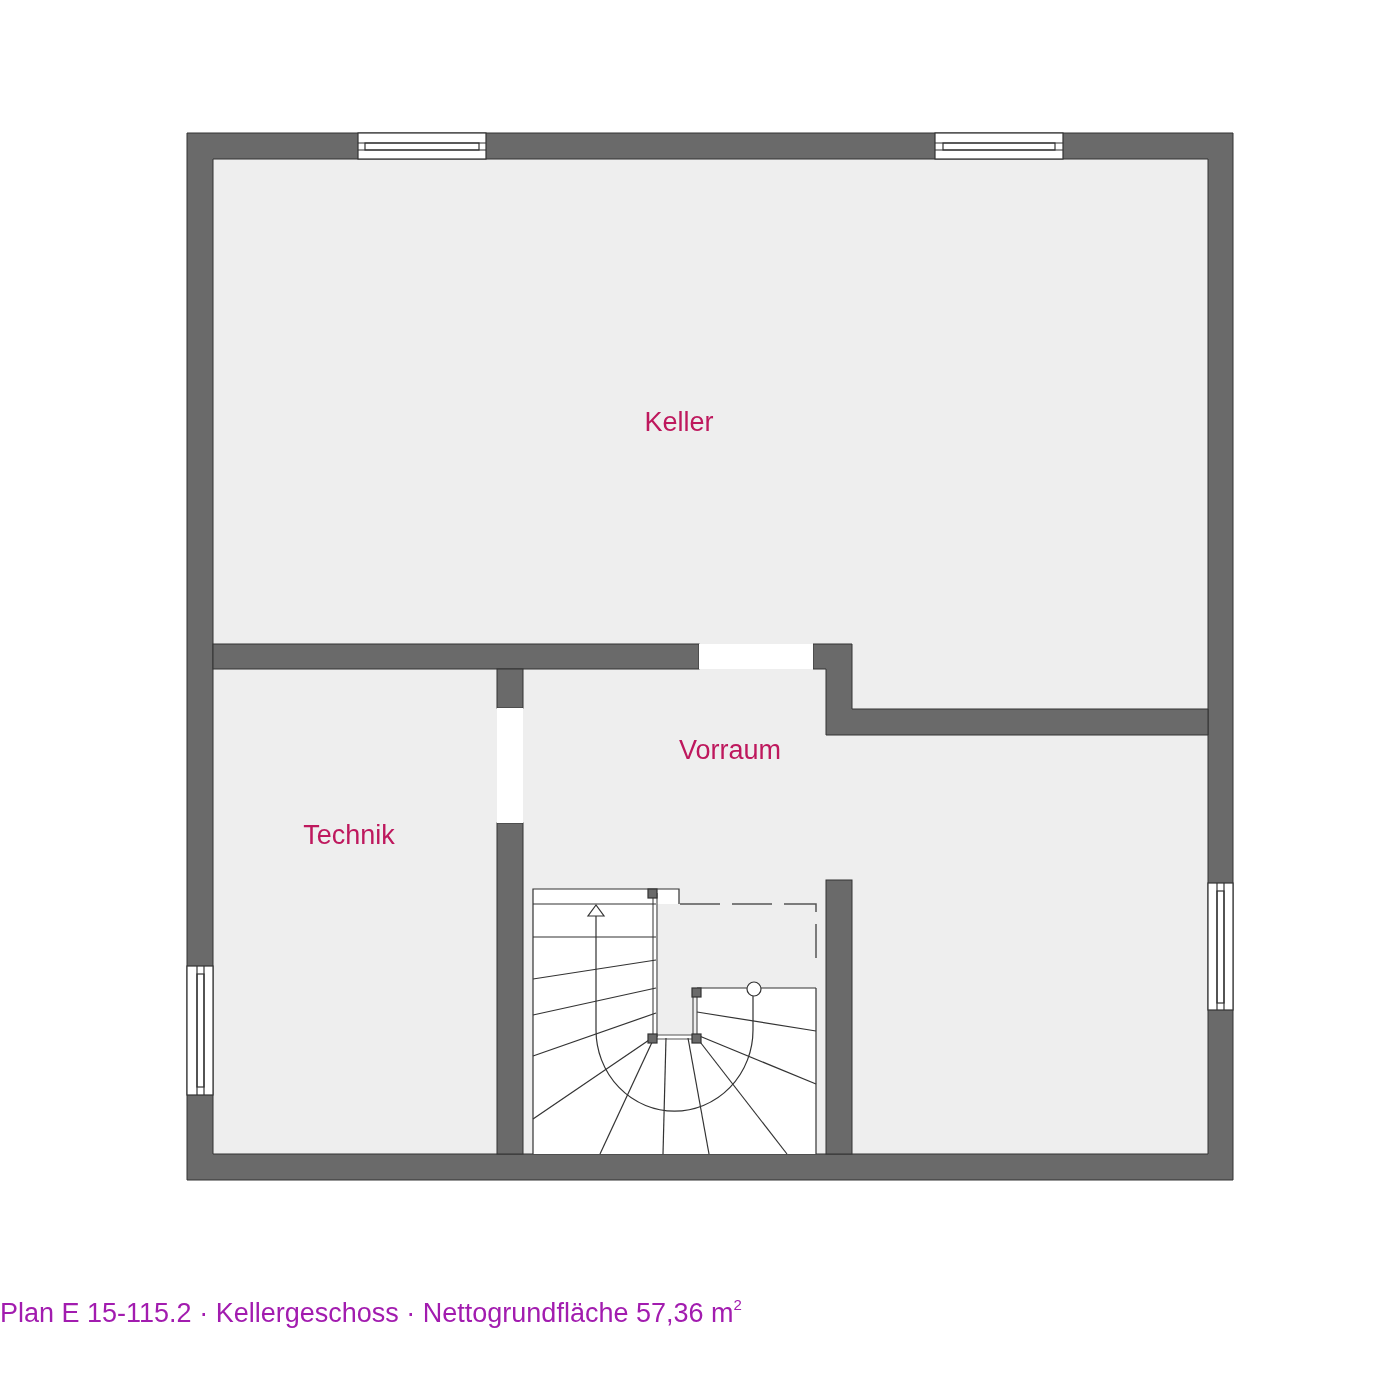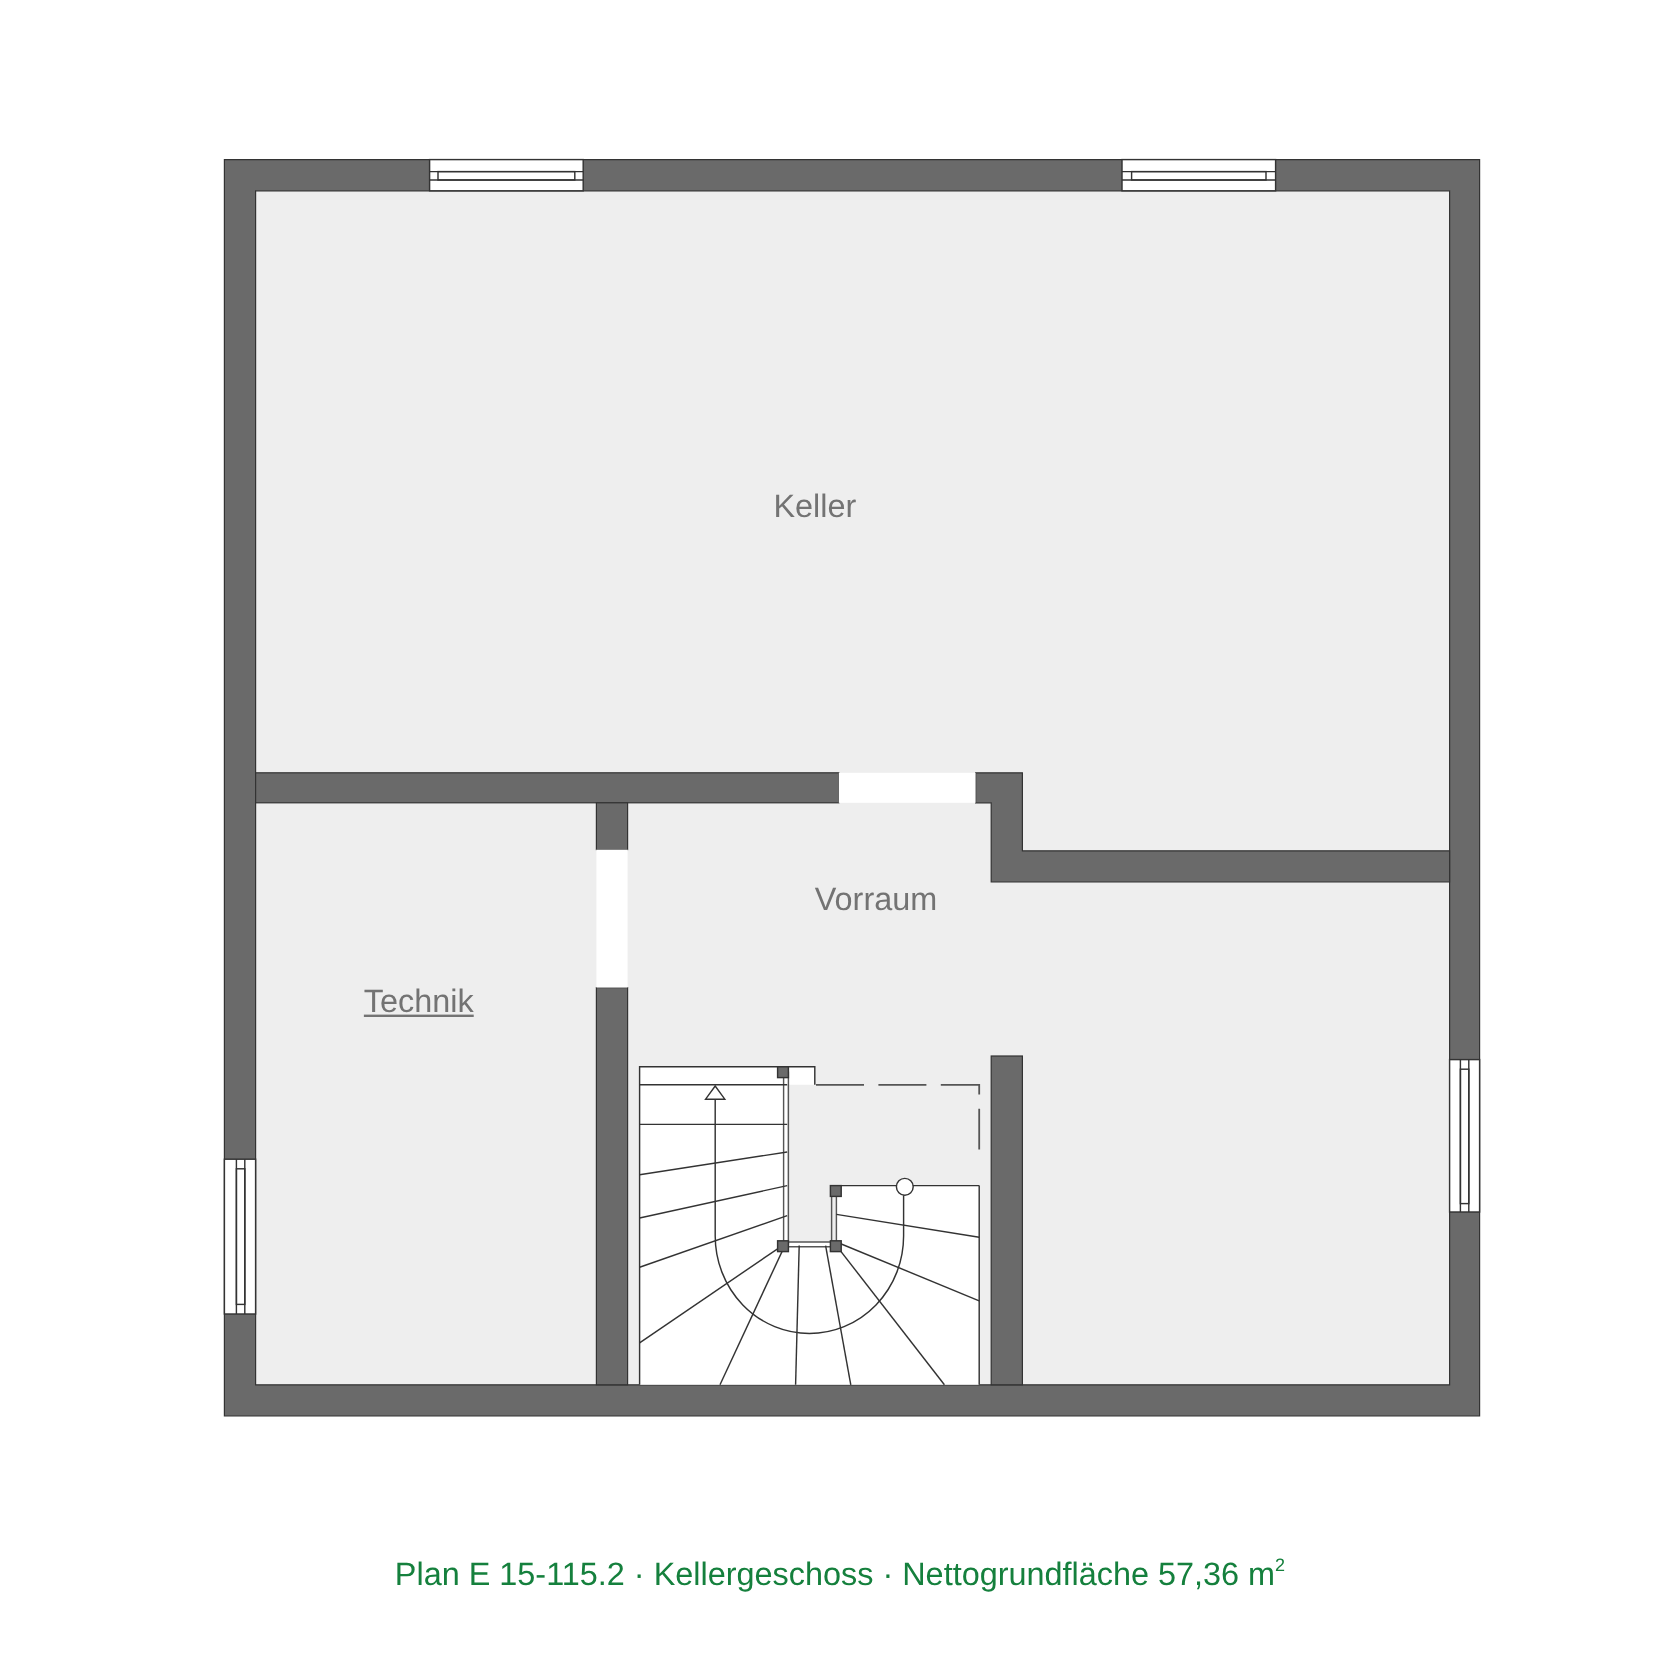--- a/index.html
+++ b/index.html
@@ -1,19 +1,19 @@
 <!DOCTYPE html>
 <html><head>
 <meta charset="utf-8">
 <style>
   html, body { margin:0; padding:0; background:#ffffff; }
   body { width:1400px; height:1400px; position:relative; overflow:hidden; font-family:"Liberation Sans", sans-serif; }
   #plan { position:absolute; left:0; top:0; width:1400px; height:1400px; }
-  .room-label { position:absolute; font-size:27px; color:#737373; transform:translate(-50%,-50%); white-space:nowrap; }
-  #caption { position:absolute; left:0; top:1296px; width:1400px; text-align:center; font-size:27px; color:#15803d; letter-spacing:0px; }
+  .room-label { position:absolute; font-size:27px; color:#be185d; transform:translate(-50%,-50%); white-space:nowrap; }
+  #caption { position:absolute; left:0; top:1296px; width:1400px; text-align:left; font-size:27px; color:#a21caf; letter-spacing:0px; }
   #caption sup { font-size:15px; vertical-align:12px; }
 </style>
 </head>
 <body>
 
 <svg id="plan" viewBox="0 0 1400 1400" xmlns="http://www.w3.org/2000/svg">
 
   <rect x="213" y="159" width="995" height="995" fill="#eeeeee"></rect>
 
   <g fill="#6a6a6a" stroke="#333" stroke-width="1">
@@ -104,21 +104,21 @@
 
     <rect x="648" y="889" width="9" height="9" fill="#6a6a6a"></rect>
     <rect x="692" y="988" width="9" height="9" fill="#6a6a6a"></rect>
     <rect x="648" y="1034" width="9" height="9" fill="#6a6a6a"></rect>
     <rect x="692" y="1034" width="9" height="9" fill="#6a6a6a"></rect>
   </g>
 </svg>
 
 <div class="room-label" style="left:679px; top:422px;">Keller</div>
 <div class="room-label" style="left:730px; top:750px;">Vorraum</div>
-<div class="room-label" style="left:349px; top:835px;text-decoration:underline;">Technik</div>
+<div class="room-label" style="left:349px; top:835px;">Technik</div>
 
 <div id="caption">
   <span>Plan E 15-115.2</span>
   <span>·</span>
   <span>Kellergeschoss</span>
   <span>·</span>
   <span>Nettogrundfläche</span>
   <span>57,36</span>
   <span><span>m</span><sup>2</sup></span>
 </div>

